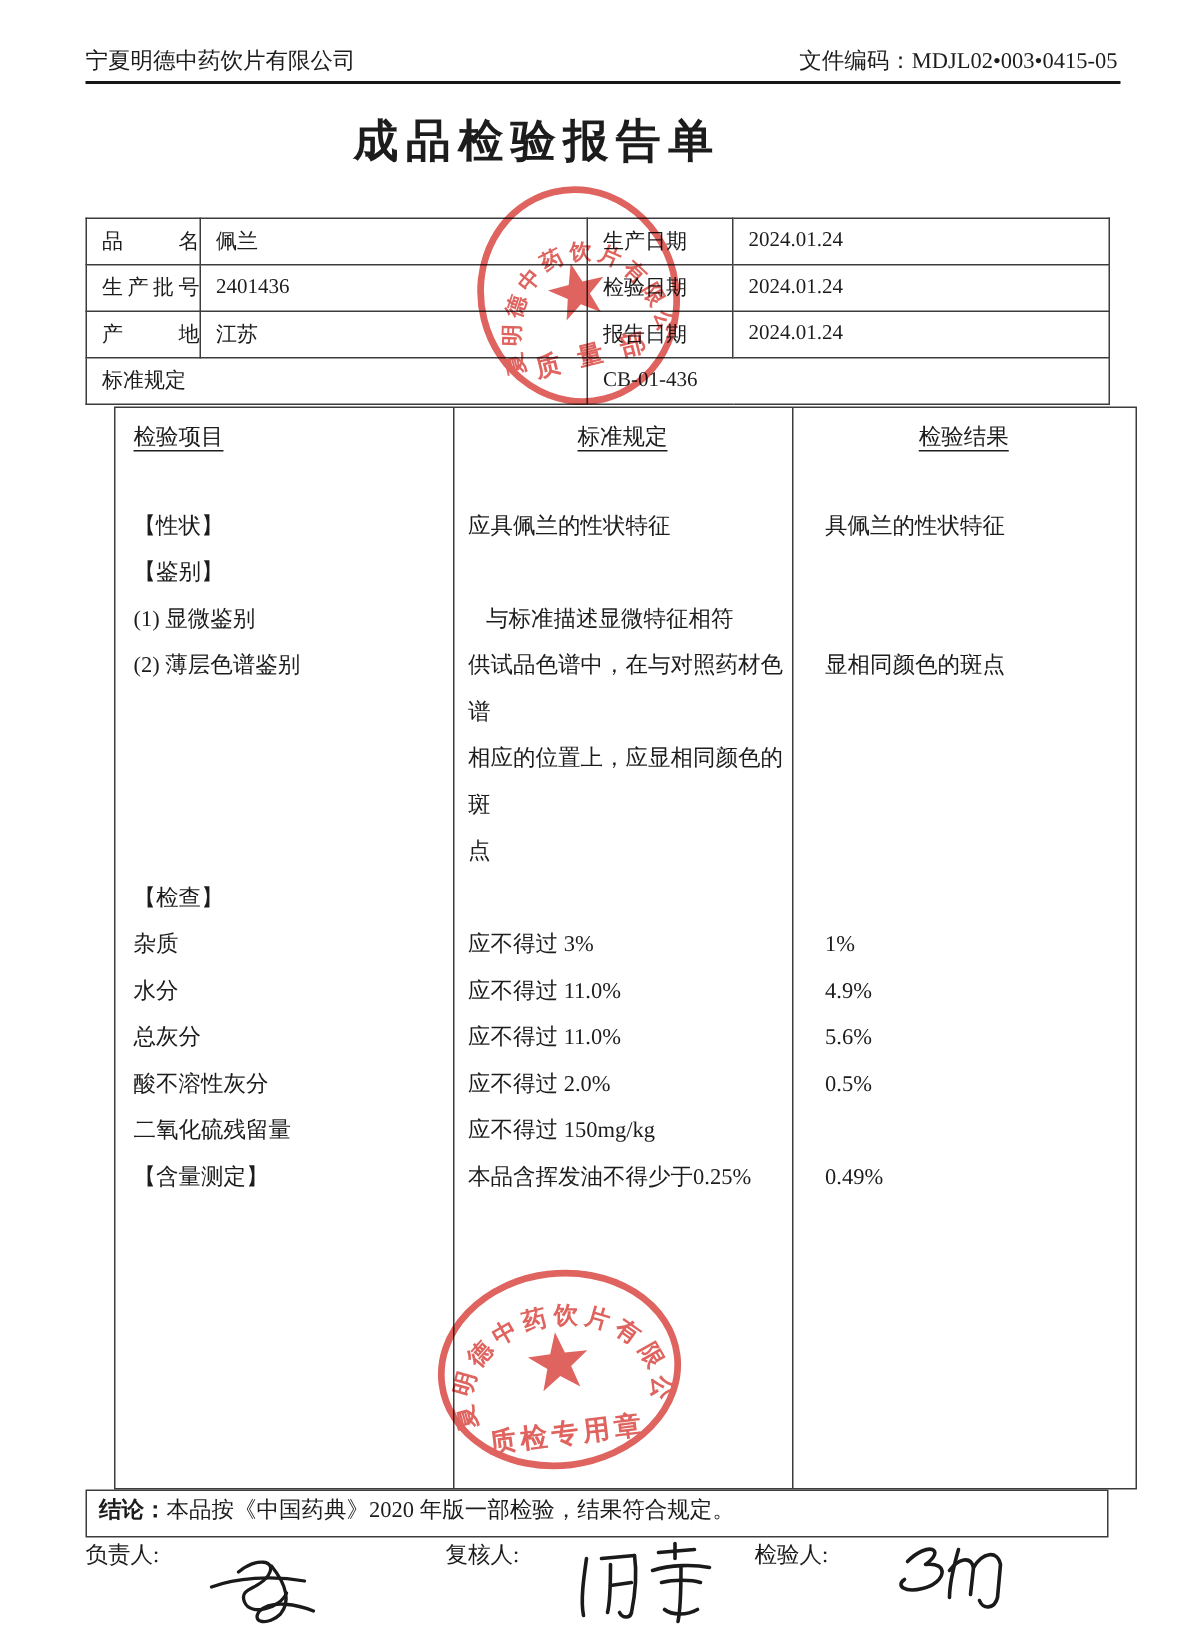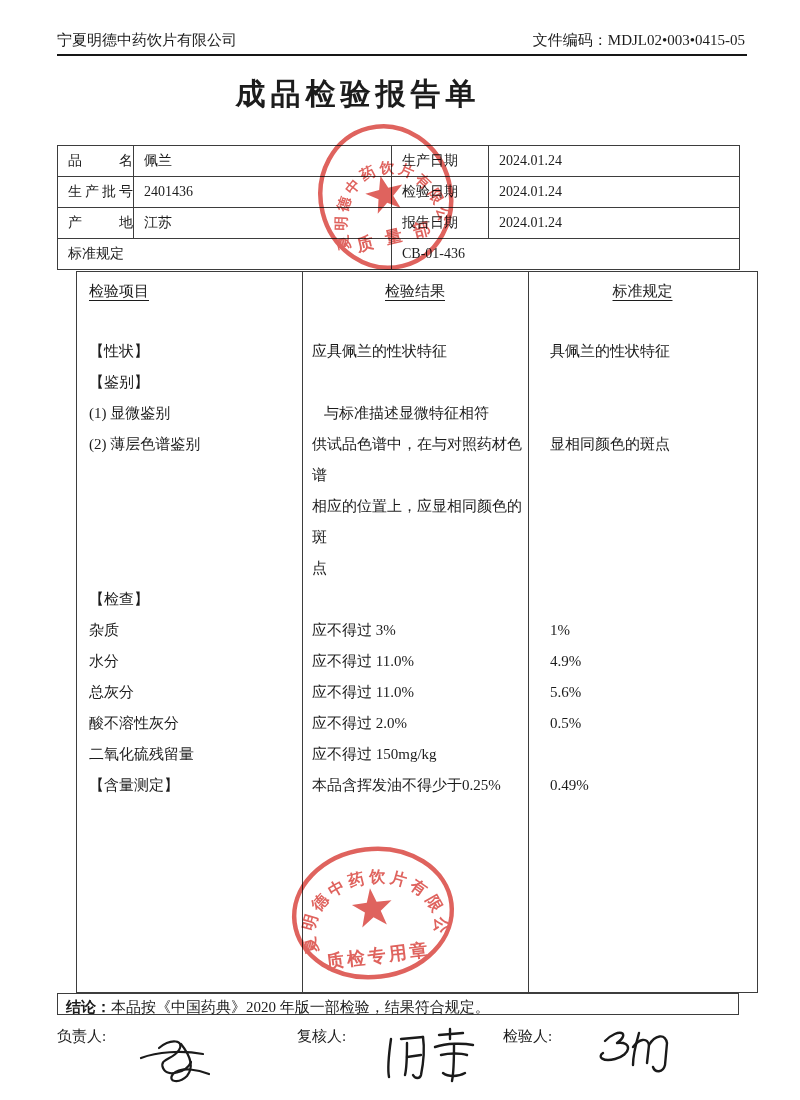--- a/index.html
+++ b/index.html
@@ -33,21 +33,21 @@
   .mh-left { padding-left:12px; }
   .mh-center { text-align:center; }
   .ul { text-decoration:underline; text-underline-offset:4px; }
   .main-body { position:absolute; top:64px; left:0; right:0; }
   .mrow { display:grid; grid-template-columns:225px 226px 229px; line-height:31px; }
   .mrow .c1 { padding-left:12px; }
   .mrow .c2 { padding-left:10px; padding-right:6px; white-space:pre-line; }
   .mrow .c3 { padding-left:22px; }
 
   
-  .conclusion { position:absolute; top:993px; left:57px; width:682px; height:22px;
+  .conclusion { position:absolute; top:993px; left:57px; width:682px; height:32px;
     border:1px solid #3d3d3d; font-size:15px; line-height:27px; padding-left:8px; }
   .conclusion b { font-weight:bold; }
 
   
   .sign-row { position:absolute; top:1027px; left:57px; width:682px; height:60px; font-size:15px; }
   .sign-label { position:absolute; top:0; }
   .s1 { left:0; } .s2 { left:240px; } .s3 { left:446px;text-align:right; }
   .sig-svg { position:absolute; }
 
   
@@ -98,22 +98,22 @@
     <td class="plain" colspan="2">CB-01-436</td>
   </tr>
 </tbody>
   </table>
 
 <div class="main-table">
   <div class="vline v1"></div>
   <div class="vline v2"></div>
   <div class="main-header">
     <span class="mh-left"><span class="ul">检验项目</span></span>
+    <span class="mh-center"><span class="ul">标准规定</span></span>
     <span class="mh-center"><span class="ul">检验结果</span></span>
-    <span class="mh-center"><span class="ul">标准规定</span></span>
   </div>
   <div class="main-body">
     <div class="mrow">
       <span class="c1">【性状】</span>
       <span class="c2">应具佩兰的性状特征</span>
       <span class="c3">具佩兰的性状特征</span>
     </div>
     <div class="mrow">
       <span class="c1">【鉴别】</span>
       <span class="c2"></span>

